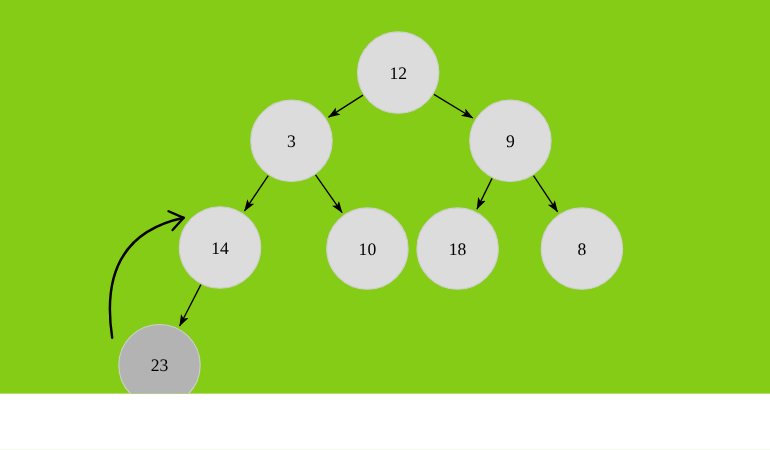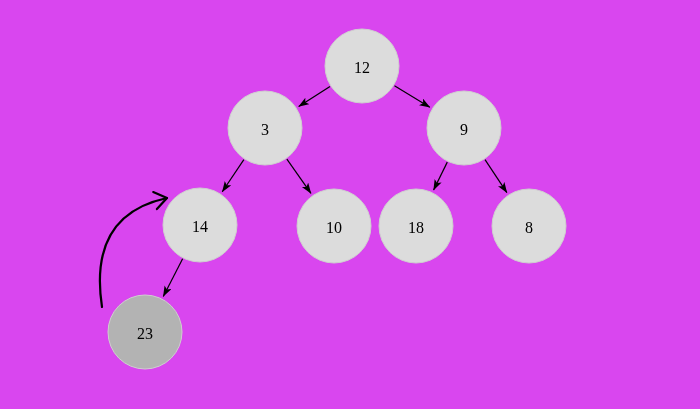--- a/index.html
+++ b/index.html
@@ -6,22 +6,22 @@
     margin: 0;
     padding: 0;
     background: #ffffff;
   }
   body {
     font-family: "Liberation Serif", serif;
   }
   #diagram-canvas {
     position: relative;
     width: 700px;
-    height: 409px;
-    background: #d946ef;
+    height: 358px;
+    background: #84cc16;
     overflow: hidden;
   }
   #tree-svg {
     position: absolute;
     top: 0;
     left: 0;
     width: 700px;
     height: 409px;
   }
   .node-circle {

